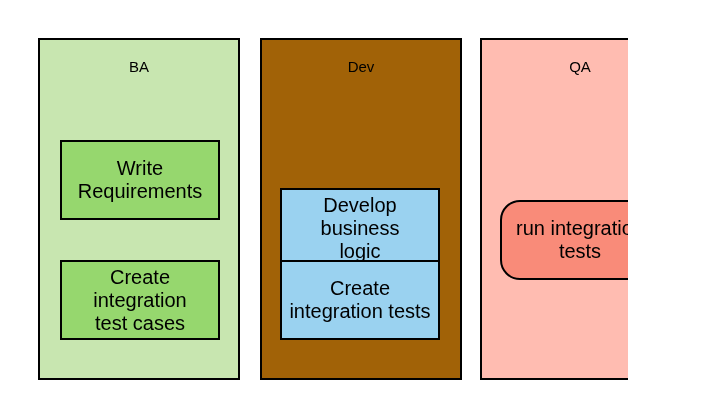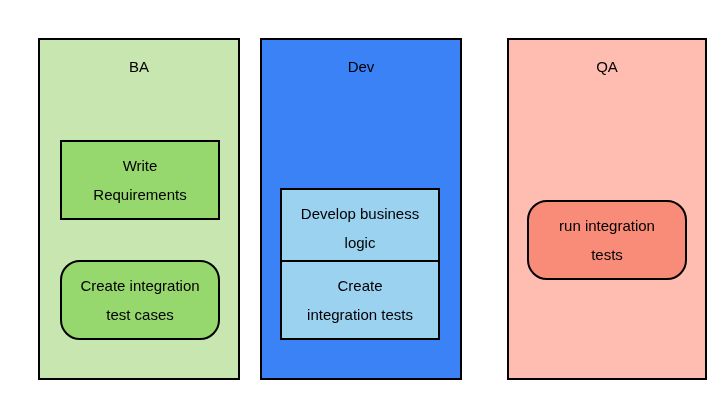--- a/index.html
+++ b/index.html
@@ -3,21 +3,21 @@
 <meta charset="utf-8">
 <style>
   html, body {
     margin: 0;
     padding: 0;
     background: #ffffff;
     font-family: "Liberation Sans", sans-serif;
   }
   .canvas {
     position: relative;
-    width: 720px;
+    width: 628px;
     height: 420px;
     background: #ffffff;
     overflow: hidden;
   }
   .lane {
     position: absolute;
     top: 38px;
     height: 342px;
     border: 2px solid #000000;
     box-sizing: border-box;
@@ -33,57 +33,57 @@
     position: absolute;
     width: 160px;
     height: 80px;
     border: 2px solid #000000;
     box-sizing: border-box;
     display: flex;
     align-items: center;
     justify-content: center;
   }
   .task-label {
-    font-size: 15px;
-    line-height: 29px;
+    font-size: 20px;
+    line-height: 23px;
     color: #000000;
     text-align: center;
     white-space: pre-line;
   }
 </style>
 </head>
 <body>
 
 <div class="canvas">
 
   <div class="lane" style="left: 38px; width: 202px; background-color: rgb(200, 230, 176);">
     <div class="lane-title">BA</div>
     <div class="task-box" style="left: 20px; top: 100px; background-color: rgb(150, 215, 110);">
       <span class="task-label">Write
 Requirements</span>
     </div>
-    <div class="task-box" style="left: 20px; top: 220px; background-color: rgb(150, 215, 110); border-radius: 20px;">
+    <div class="task-box" style="left: 20px; top: 220px; background-color: rgb(150, 215, 110);">
       <span class="task-label">Create integration
 test cases</span>
     </div>
   </div>
 
-  <div class="lane" style="left: 260px; width: 202px; background-color: #3b82f6;">
+  <div class="lane" style="left: 260px; width: 202px; background-color: #a16207;">
     <div class="lane-title">Dev</div>
     <div class="task-box" style="left: 18px; top: 100px; background-color: rgb(154, 210, 240); margin-top: 48px;">
       <span class="task-label">Develop business
 logic</span>
     </div>
     <div class="task-box" style="left: 18px; top: 220px; background-color: rgb(154, 210, 240);">
       <span class="task-label">Create
 integration tests</span>
     </div>
   </div>
 
-  <div class="lane" style="left: 480px; width: 200px; background-color: rgb(255, 188, 177); margin-left: 27px;">
+  <div class="lane" style="left: 480px; width: 200px; background-color: rgb(255, 188, 177);">
     <div class="lane-title">QA</div>
     <div class="task-box" style="left: 18px; top: 160px; background-color: rgb(249, 139, 121); border-radius: 20px;">
       <span class="task-label">run integration
 tests</span>
     </div>
   </div>
 
 </div>
 
 </body></html>

